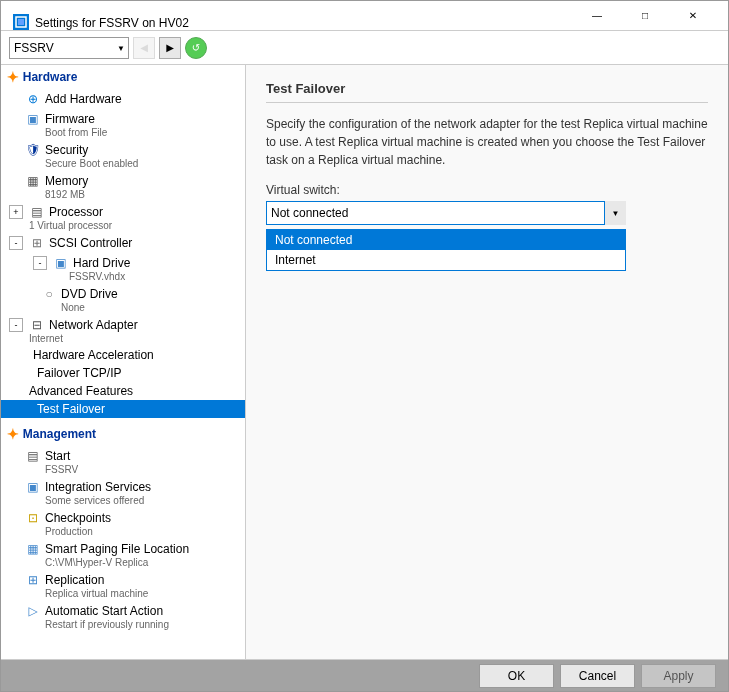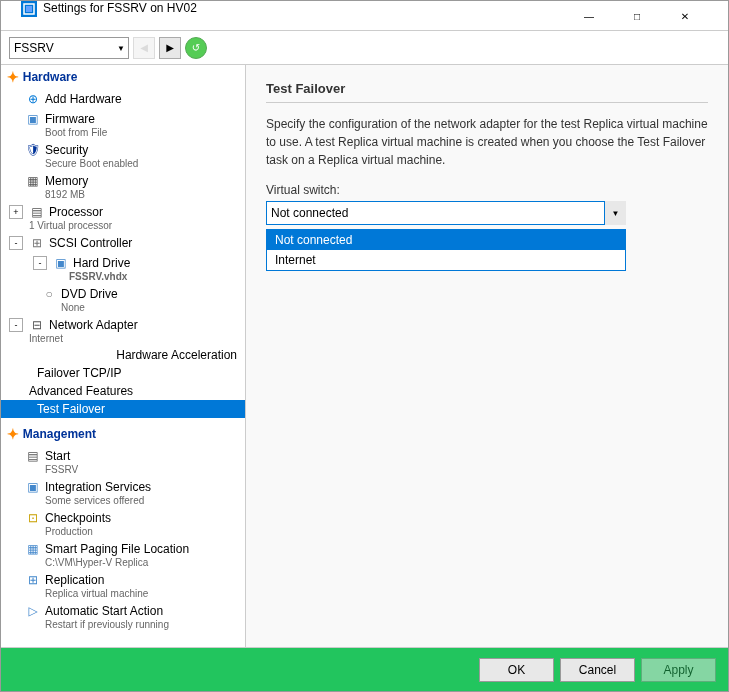--- a/index.html
+++ b/index.html
@@ -12,22 +12,22 @@
       border: 1px solid #999;
       display: flex;
       flex-direction: column;
       box-shadow: 2px 2px 8px rgba(0,0,0,0.3);
     }
 
     .title-bar {
       background: #fff;
       height: 30px;
       display: flex;
-      align-items: flex-start;
-      padding: 0 20px;
+      align-items: flex-end;
+      padding: 0 12px;
       border-bottom: 1px solid #ccc;
       flex-shrink: 0;
     }
 
     .title-bar-icon {
       width: 16px;
       height: 16px;
       margin-right: 6px;
       background: #0078d7;
       display: flex;
@@ -276,22 +276,22 @@
       font-size: 12px;
       cursor: pointer;
     }
 
     .dropdown-option.selected {
       background: #0078d7;
       color: #fff;
     }
 
     .footer {
-      height: 44px;
-      background: #22c55e;
+      height: 32px;
+      background: #a3a3a3;
       border-top: 1px solid #ccc;
       display: flex;
       align-items: center;
       justify-content: flex-end;
       padding: 0 12px;
       gap: 6px;
       flex-shrink: 0;
     }
 
     .footer-btn {
@@ -403,41 +403,41 @@
           <span>SCSI Controller</span>
         </div>
       </div>
 
       <div class="sidebar-item" style="padding-left:32px;">
         <div class="item-main">
           <span class="expand-btn">-</span>
           <span class="item-icon" style="color:#4488cc;">▣</span>
           <span>Hard Drive</span>
         </div>
-        <div class="item-sub" style="padding-left:36px;font-weight:bold;">FSSRV.vhdx</div>
+        <div class="item-sub" style="padding-left:36px;">FSSRV.vhdx</div>
       </div>
 
       <div class="sidebar-item" style="padding-left:40px;">
         <div class="item-main">
           <span class="item-icon" style="color:#777;">○</span>
           <span>DVD Drive</span>
         </div>
         <div class="item-sub">None</div>
       </div>
 
       <div class="sidebar-item" style="padding-left:8px;">
         <div class="item-main">
           <span class="expand-btn">-</span>
           <span class="item-icon" style="color:#555;">⊟</span>
           <span>Network Adapter</span>
         </div>
         <div class="item-sub" style="padding-left:20px;">Internet</div>
       </div>
 
-      <div class="sidebar-item" style="padding-left:32px;align-items:flex-end;">
+      <div class="sidebar-item" style="padding-left:32px;">
         <div class="item-main">
           <span>Hardware Acceleration</span>
         </div>
       </div>
 
       <div class="sidebar-item" style="padding-left:36px;">
         <div class="item-main">
           <span>Failover TCP/IP</span>
         </div>
       </div>

